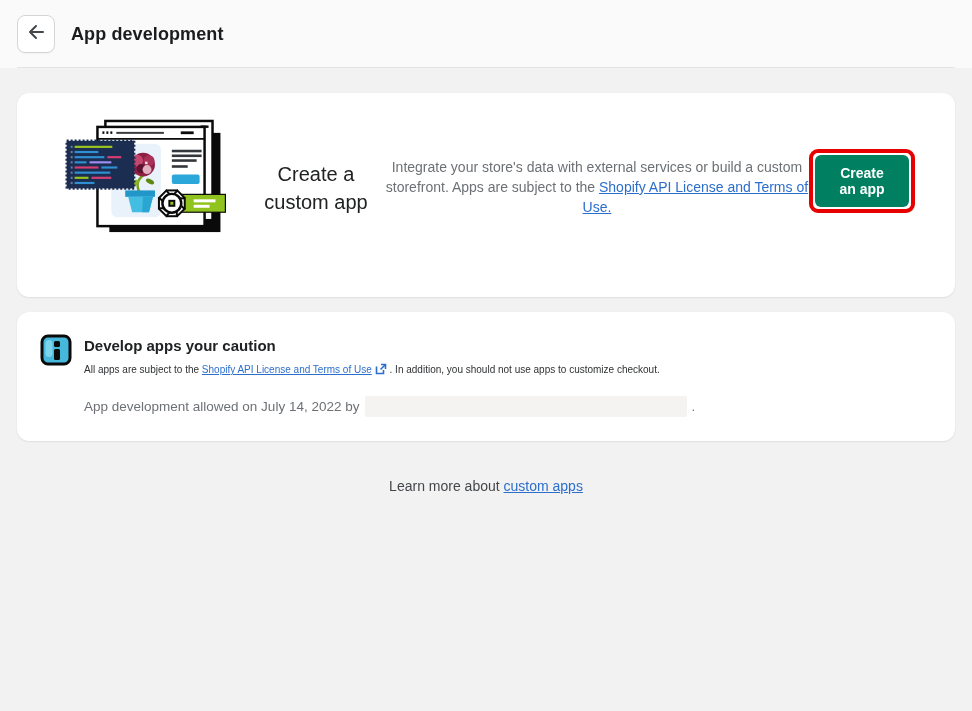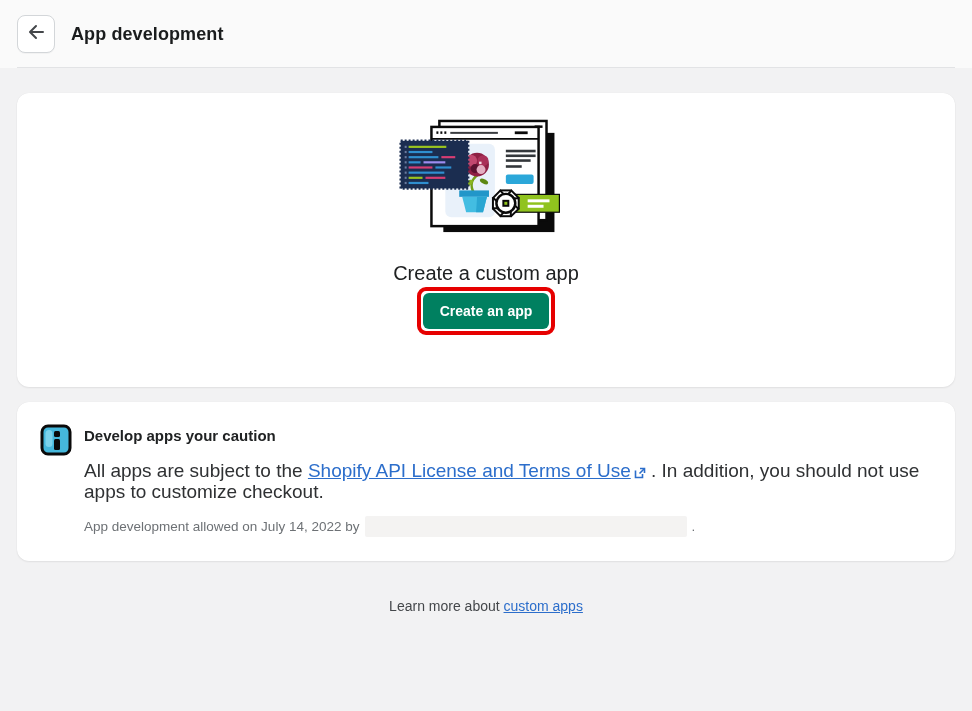--- a/index.html
+++ b/index.html
@@ -50,21 +50,21 @@
     background: #ffffff;
     border-radius: 12px;
     box-shadow: 0 1px 2px rgba(0,0,0,0.07), 0 0 1px rgba(0,0,0,0.08);
   }
 
   
   .create-card {
     margin-top: 25px;
     padding: 24px 40px 52px 40px;
     display: flex;
-    flex-direction: column;
+    flex-direction: row;
     align-items: center;
     text-align: center;
   }
   .create-heading {
     margin-top: 14px;
     font-size: 20px;
     font-weight: 400;
     color: #202223;
     line-height: 28px;
   }
@@ -108,22 +108,22 @@
   .caution-icon { flex: 0 0 32px; width: 32px; height: 32px; margin-top: 2px; }
   .caution-body { margin-left: 12px; flex: 1; }
   .caution-heading {
     font-size: 15px;
     font-weight: 700;
     color: #202223;
     line-height: 20px;
     padding-top: 4px;
   }
   .caution-line1 {
-    margin-top: 15px;
-    font-size: 19px;
+    margin-top: 4px;
+    font-size: 10px;
     line-height: 19px;
     color: #2f3133;
   }
   .ext-icon { display: inline-block; vertical-align: -2px; margin-left: 3px; }
   .caution-line2 {
     margin-top: 15px;
     font-size: 13.5px;
     line-height: 20px;
     color: #6d7175;
     display: flex;
@@ -248,20 +248,21 @@
             </g>
             <circle cx="115" cy="87" r="9.5" fill="#ffffff" stroke="#0a0a0a" stroke-width="2.5"></circle>
             <rect x="111.5" y="83.5" width="7" height="7" fill="#0a0a0a"></rect>
             <rect x="113.5" y="85.5" width="3" height="3" fill="#90c31e"></rect>
           </g>
         </svg>
       </div>
 
       <h2 class="create-heading">Create a custom app</h2>
 
+      <p class="create-desc"><span>Integrate your store's data with external services or build a custom storefront. Apps are subject to the </span><a class="link">Shopify API License and Terms of Use.</a></p>
 
       <div class="btn-annotation">
         <button class="primary-btn">Create an app</button>
       </div>
     </div>
 
     <div class="card caution-card">
       <div class="caution-icon">
         <svg width="32" height="32" viewBox="0 0 32 32" aria-hidden="true">
           <rect x="2" y="2" width="28" height="28" rx="6" fill="#45b8dc" stroke="#0a0a0a" stroke-width="3"></rect>

